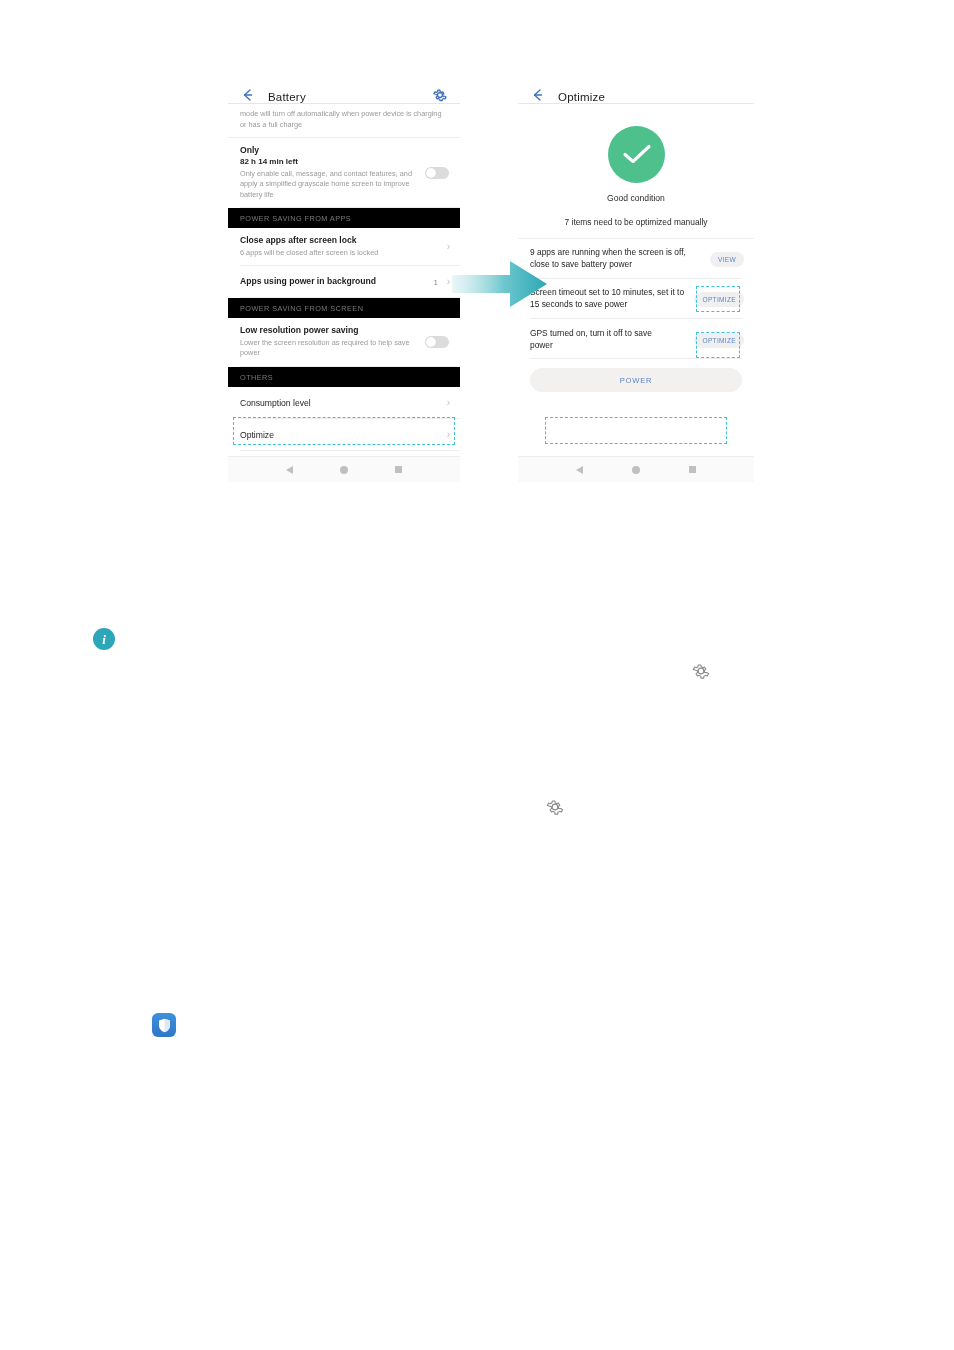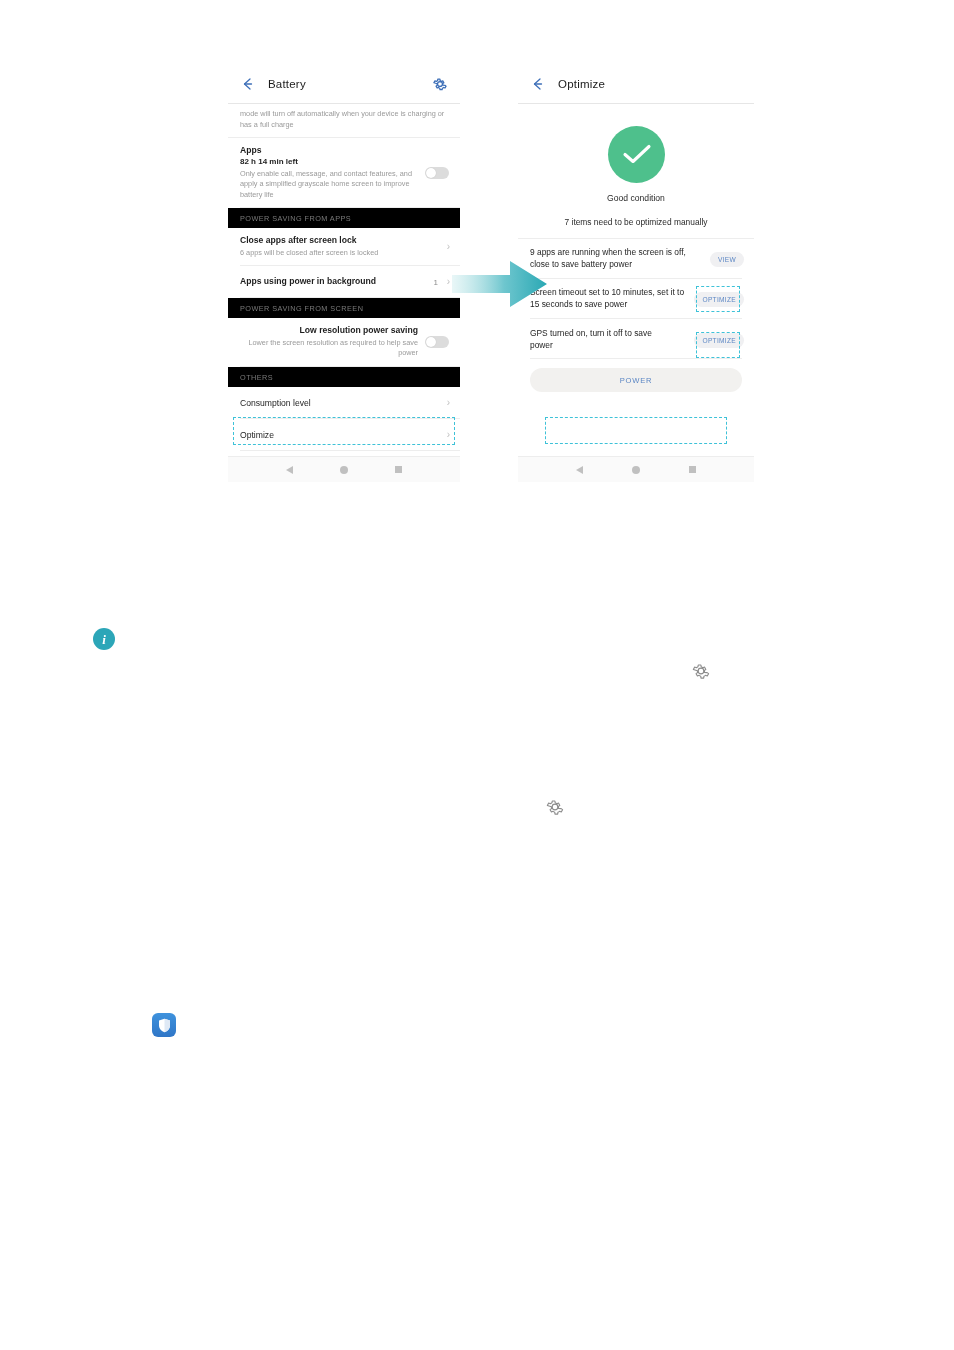--- a/index.html
+++ b/index.html
@@ -22,21 +22,21 @@
     box-sizing: border-box;
     overflow: hidden;
   }
   #phone-left  { left: 228px; top: 64px; width: 232px; height: 418px; }
   #phone-right { left: 518px; top: 64px; width: 236px; height: 418px; }
 
   
   .appbar {
     height: 40px;
     display: flex;
-    align-items: center;
+    align-items: flex-end;
     padding: 0 12px;
     border-bottom: 1px solid #e6e6e6;
     background: #fff;
     box-sizing: border-box;
   }
   .back-arrow {
     width: 16px; height: 16px;
     flex: 0 0 auto;
     margin-right: 12px;
     position: relative;
@@ -298,26 +298,26 @@
     </span>
     <span class="appbar-title">Battery</span>
     <span class="appbar-gear">
       <svg width="16" height="16" viewBox="0 0 24 24">
         <path fill="none" stroke="#3d6fb8" stroke-width="1.9" d="M12 8.3a3.7 3.7 0 1 0 0 7.4 3.7 3.7 0 0 0 0-7.4z"></path>
         <path fill="none" stroke="#3d6fb8" stroke-width="1.9" stroke-linejoin="round" d="M19.4 13.9l1.7 1.3-1.6 2.8-2-.8a7.6 7.6 0 0 1-2 1.2l-.3 2.1h-3.2l-.3-2.1a7.6 7.6 0 0 1-2-1.2l-2 .8-1.6-2.8 1.7-1.3a7.7 7.7 0 0 1 0-2.3L2.8 10.1l1.6-2.8 2 .8a7.6 7.6 0 0 1 2-1.2l.3-2.1h3.2l.3 2.1a7.6 7.6 0 0 1 2 1.2l2-.8 1.6 2.8-1.7 1.3a7.7 7.7 0 0 1 0 2.3z"></path>
       </svg>
     </span>
   </div>
 
-  <div class="intro-text">mode will turn off automatically when your device is charging or has a full charge</div>
+  <div class="intro-text">mode will turn off automatically when power device is charging or has a full charge</div>
 
   <div class="list">
 
     <div class="row row-sep" style="padding-right:42px;">
-      <div class="row-title">Apps</div>
+      <div class="row-title">Only</div>
       <div class="row-title" style="font-size:8px;">82 h 14 min left</div>
       <div class="row-sub">Only enable call, message, and contact features, and apply a simplified grayscale home screen to improve battery life</div>
       <span class="toggle"></span>
     </div>
 
     <div class="section-header">POWER SAVING FROM APPS</div>
 
     <div class="row row-sep" style="padding-right:26px;">
       <div class="row-title">Close apps after screen lock</div>
       <div class="row-sub">6 apps will be closed after screen is locked</div>
@@ -325,21 +325,21 @@
     </div>
 
     <div class="row row-sep" style="padding-right:40px;padding-top:10px;padding-bottom:10px;">
       <div class="row-title">Apps using power in background</div>
       <span class="row-count">1</span>
       <span class="chevron">›</span>
     </div>
 
     <div class="section-header">POWER SAVING FROM SCREEN</div>
 
-    <div class="row row-sep" style="padding-right:42px;text-align:right;">
+    <div class="row row-sep" style="padding-right:42px;">
       <div class="row-title">Low resolution power saving</div>
       <div class="row-sub">Lower the screen resolution as required to help save power</div>
       <span class="toggle"></span>
     </div>
 
     <div class="section-header">OTHERS</div>
 
     <div class="row row-sep" style="padding-right:26px;padding-top:11px;padding-bottom:11px;">
       <div class="row-plain">Consumption level</div>
       <span class="chevron">›</span>

